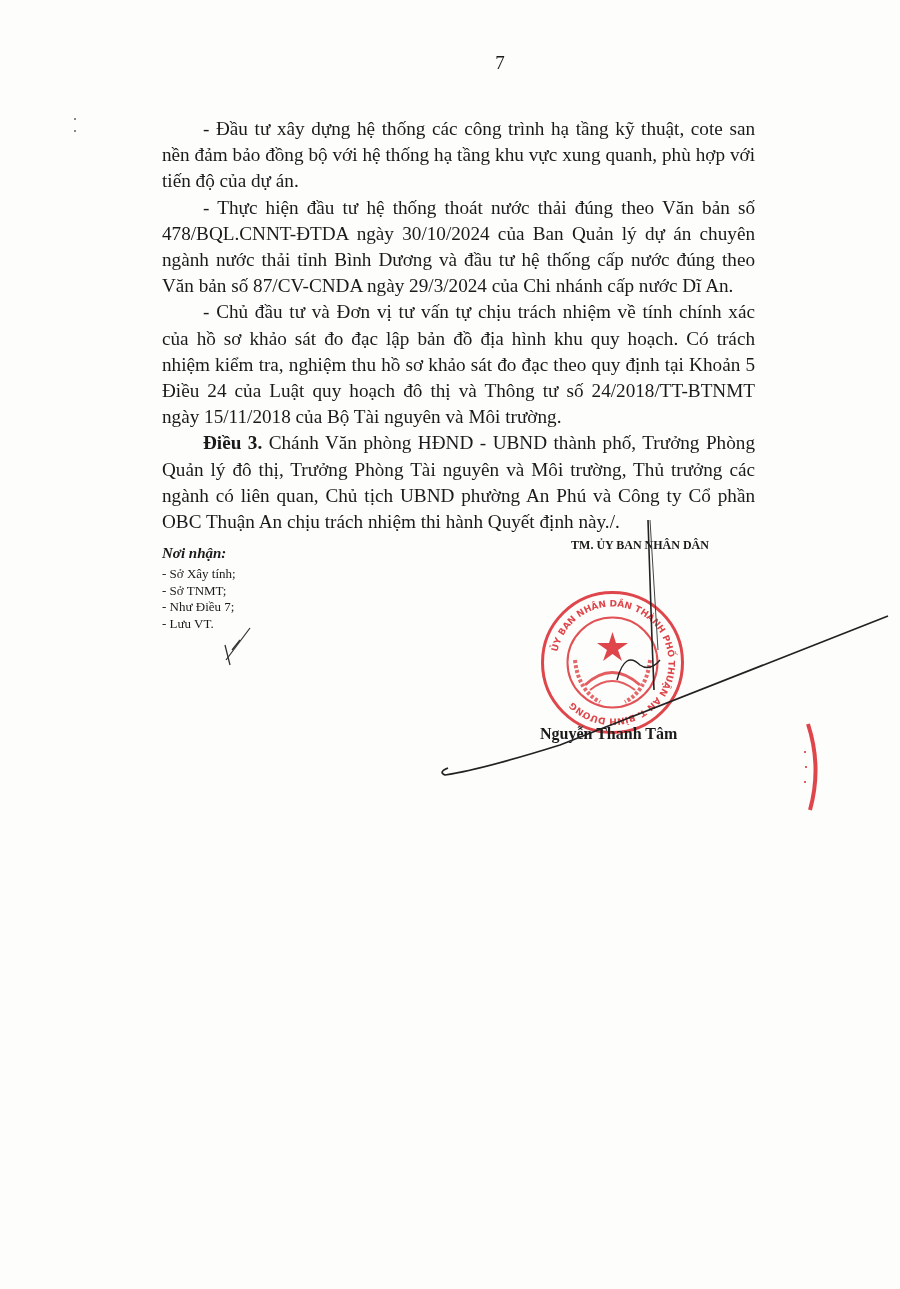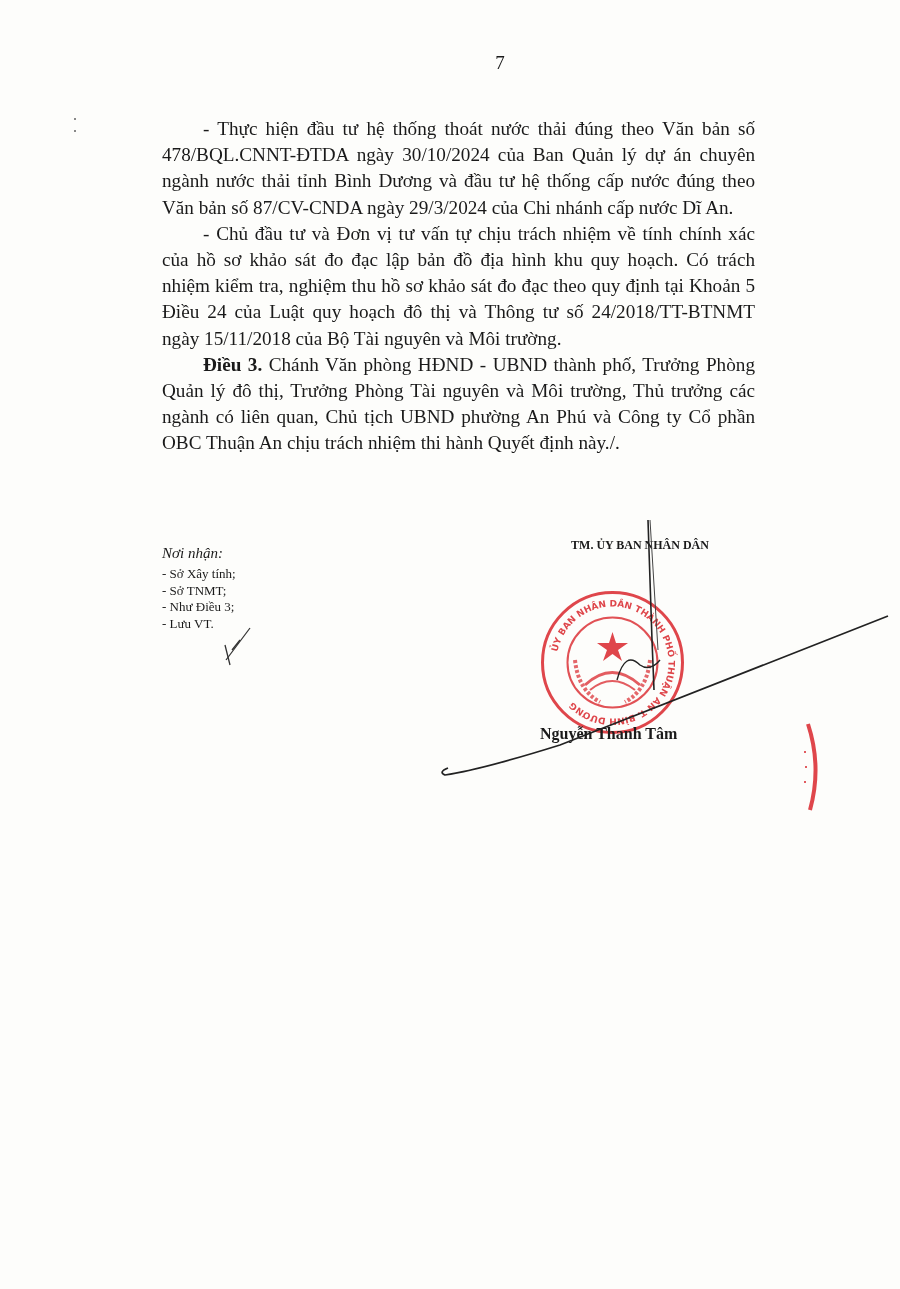--- a/index.html
+++ b/index.html
@@ -13,21 +13,21 @@
   }
   .body-text {
     position: absolute; top: 116px; left: 162px; width: 593px;
     font-size: 19.2px; line-height: 26.2px; text-align: justify;
   }
   .para { margin: 0; text-indent: 41px; }
   .para b { font-weight: bold; }
   .recipients {
     position: absolute; top: 545px; left: 162px; font-size: 13px; line-height: 16.8px;
   }
-  .recipients .title { font-style: italic; font-weight: normal; font-size: 15px; margin-bottom: 4px; }
+  .recipients .title { font-style: italic; font-weight: bold; font-size: 15px; margin-bottom: 4px; }
   .sign-block {
     position: absolute; top: 534px; left: 500px; width: 280px; text-align: center;
     font-weight: bold; font-size: 12px; line-height: 22px;
   }
   .signer-name {
     position: absolute; top: 725px; left: 540px; width: 200px; font-weight: bold; font-size: 16px;
   }
   .seal { position: absolute; left: 540px; top: 590px; width: 145px; height: 145px; }
   .sig { position: absolute; left: 0; top: 0; width: 900px; height: 1289px; pointer-events: none; }
   .margin-dots { position: absolute; left: 74px; top: 118px; width: 4px; height: 20px; }
@@ -38,30 +38,31 @@
 <body>
 
 <div class="page-number">7</div>
 
 <div class="margin-dots">
     <span></span>
     <span></span>
   </div>
 
 <div class="body-text">
+  <p class="para">- Đầu tư xây dựng hệ thống các công trình hạ tầng kỹ thuật, cote san nền đảm bảo đồng bộ với hệ thống hạ tầng khu vực xung quanh, phù hợp với tiến độ của dự án.</p>
   <p class="para">- Thực hiện đầu tư hệ thống thoát nước thải đúng theo Văn bản số 478/BQL.CNNT-ĐTDA ngày 30/10/2024 của Ban Quản lý dự án chuyên ngành nước thải tỉnh Bình Dương và đầu tư hệ thống cấp nước đúng theo Văn bản số 87/CV-CNDA ngày 29/3/2024 của Chi nhánh cấp nước Dĩ An.</p>
   <p class="para">- Chủ đầu tư và Đơn vị tư vấn tự chịu trách nhiệm về tính chính xác của hồ sơ khảo sát đo đạc lập bản đồ địa hình khu quy hoạch. Có trách nhiệm kiểm tra, nghiệm thu hồ sơ khảo sát đo đạc theo quy định tại Khoản 5 Điều 24 của Luật quy hoạch đô thị và Thông tư số 24/2018/TT-BTNMT ngày 15/11/2018 của Bộ Tài nguyên và Môi trường.</p>
   <p class="para"><b>Điều 3.</b><span> Chánh Văn phòng HĐND - UBND thành phố, Trưởng Phòng Quản lý đô thị, Trưởng Phòng Tài nguyên và Môi trường, Thủ trưởng các ngành có liên quan, Chủ tịch UBND phường An Phú và Công ty Cổ phần OBC Thuận An chịu trách nhiệm thi hành Quyết định này./.</span></p>
 </div>
 
 <div class="recipients">
   <div class="title">Nơi nhận:</div>
   <div>- Sở Xây tính;</div>
   <div>- Sở TNMT;</div>
-  <div>- Như Điều 3;</div>
+  <div>- Như Điều 7;</div>
   <div>- Lưu VT.</div>
 </div>
 
 <div class="sign-block">
   <div>TM. ỦY BAN NHÂN DÂN</div>
 </div>
 
 <svg class="seal" viewBox="0 0 145 145">
   <defs>
     <path id="sealArc" d="M 72.5,72.5 m -56,0 a 56,56 0 1,1 112,0 a 56,56 0 1,1 -112,0"></path>

